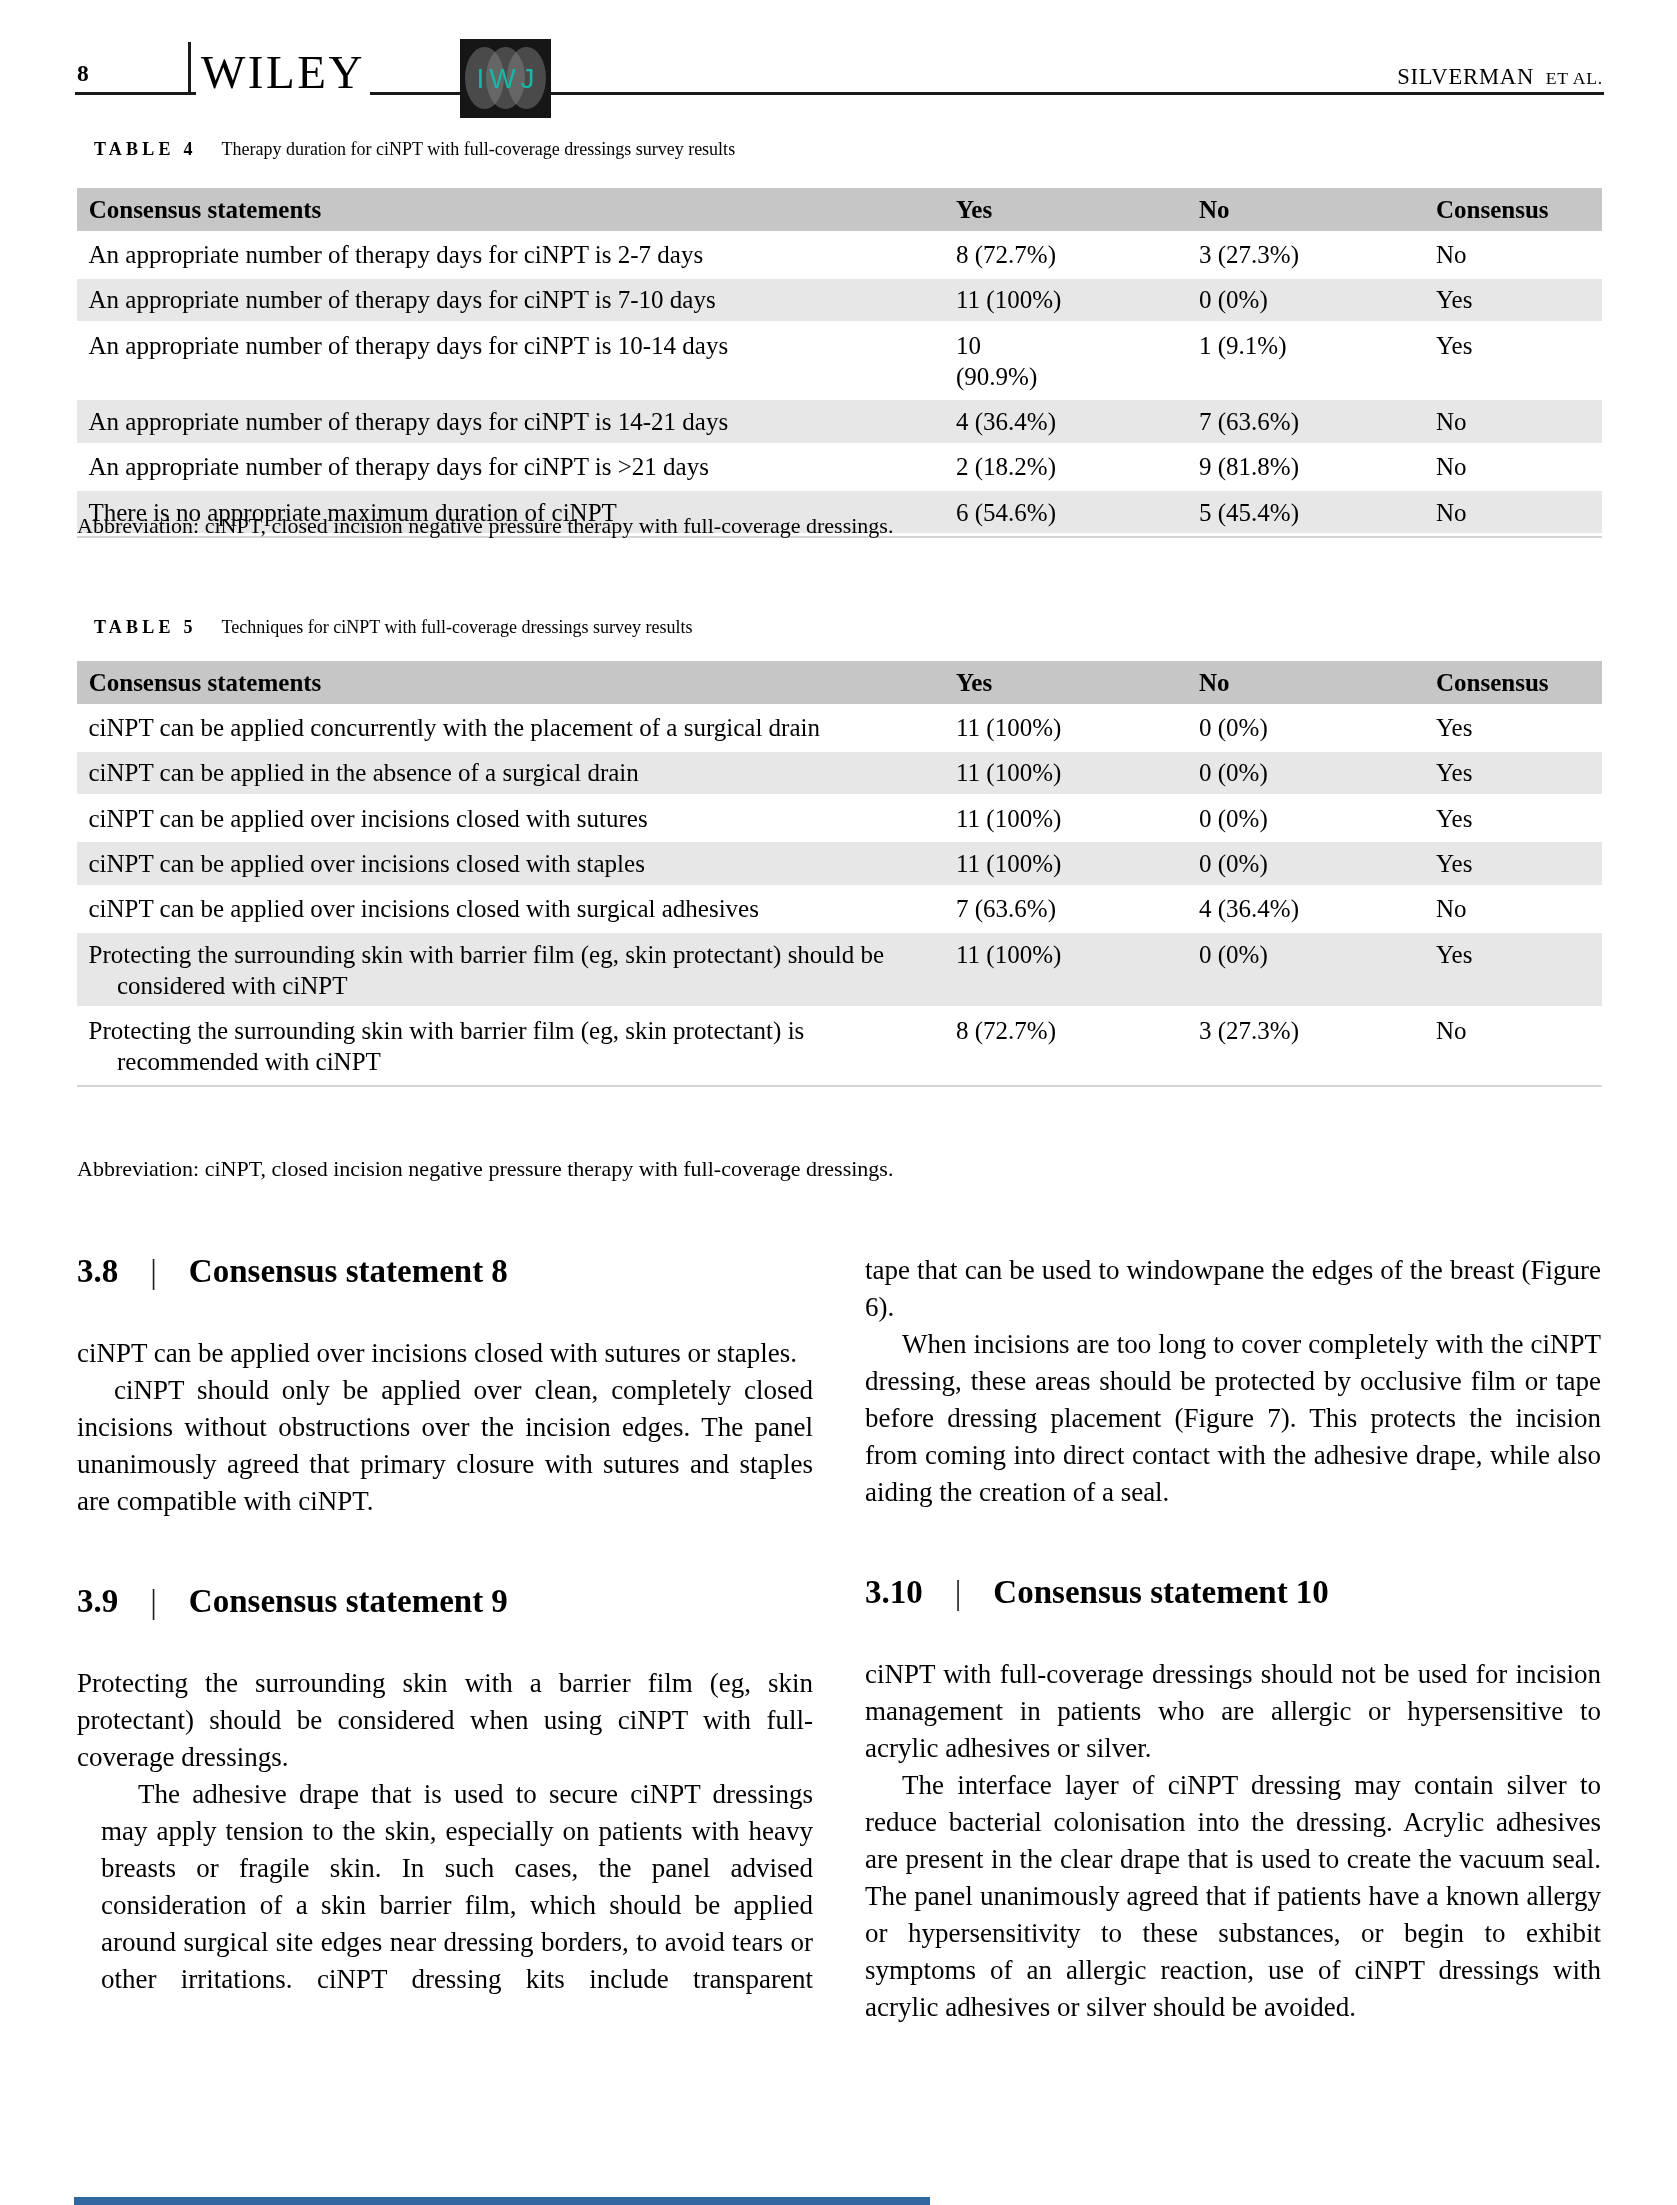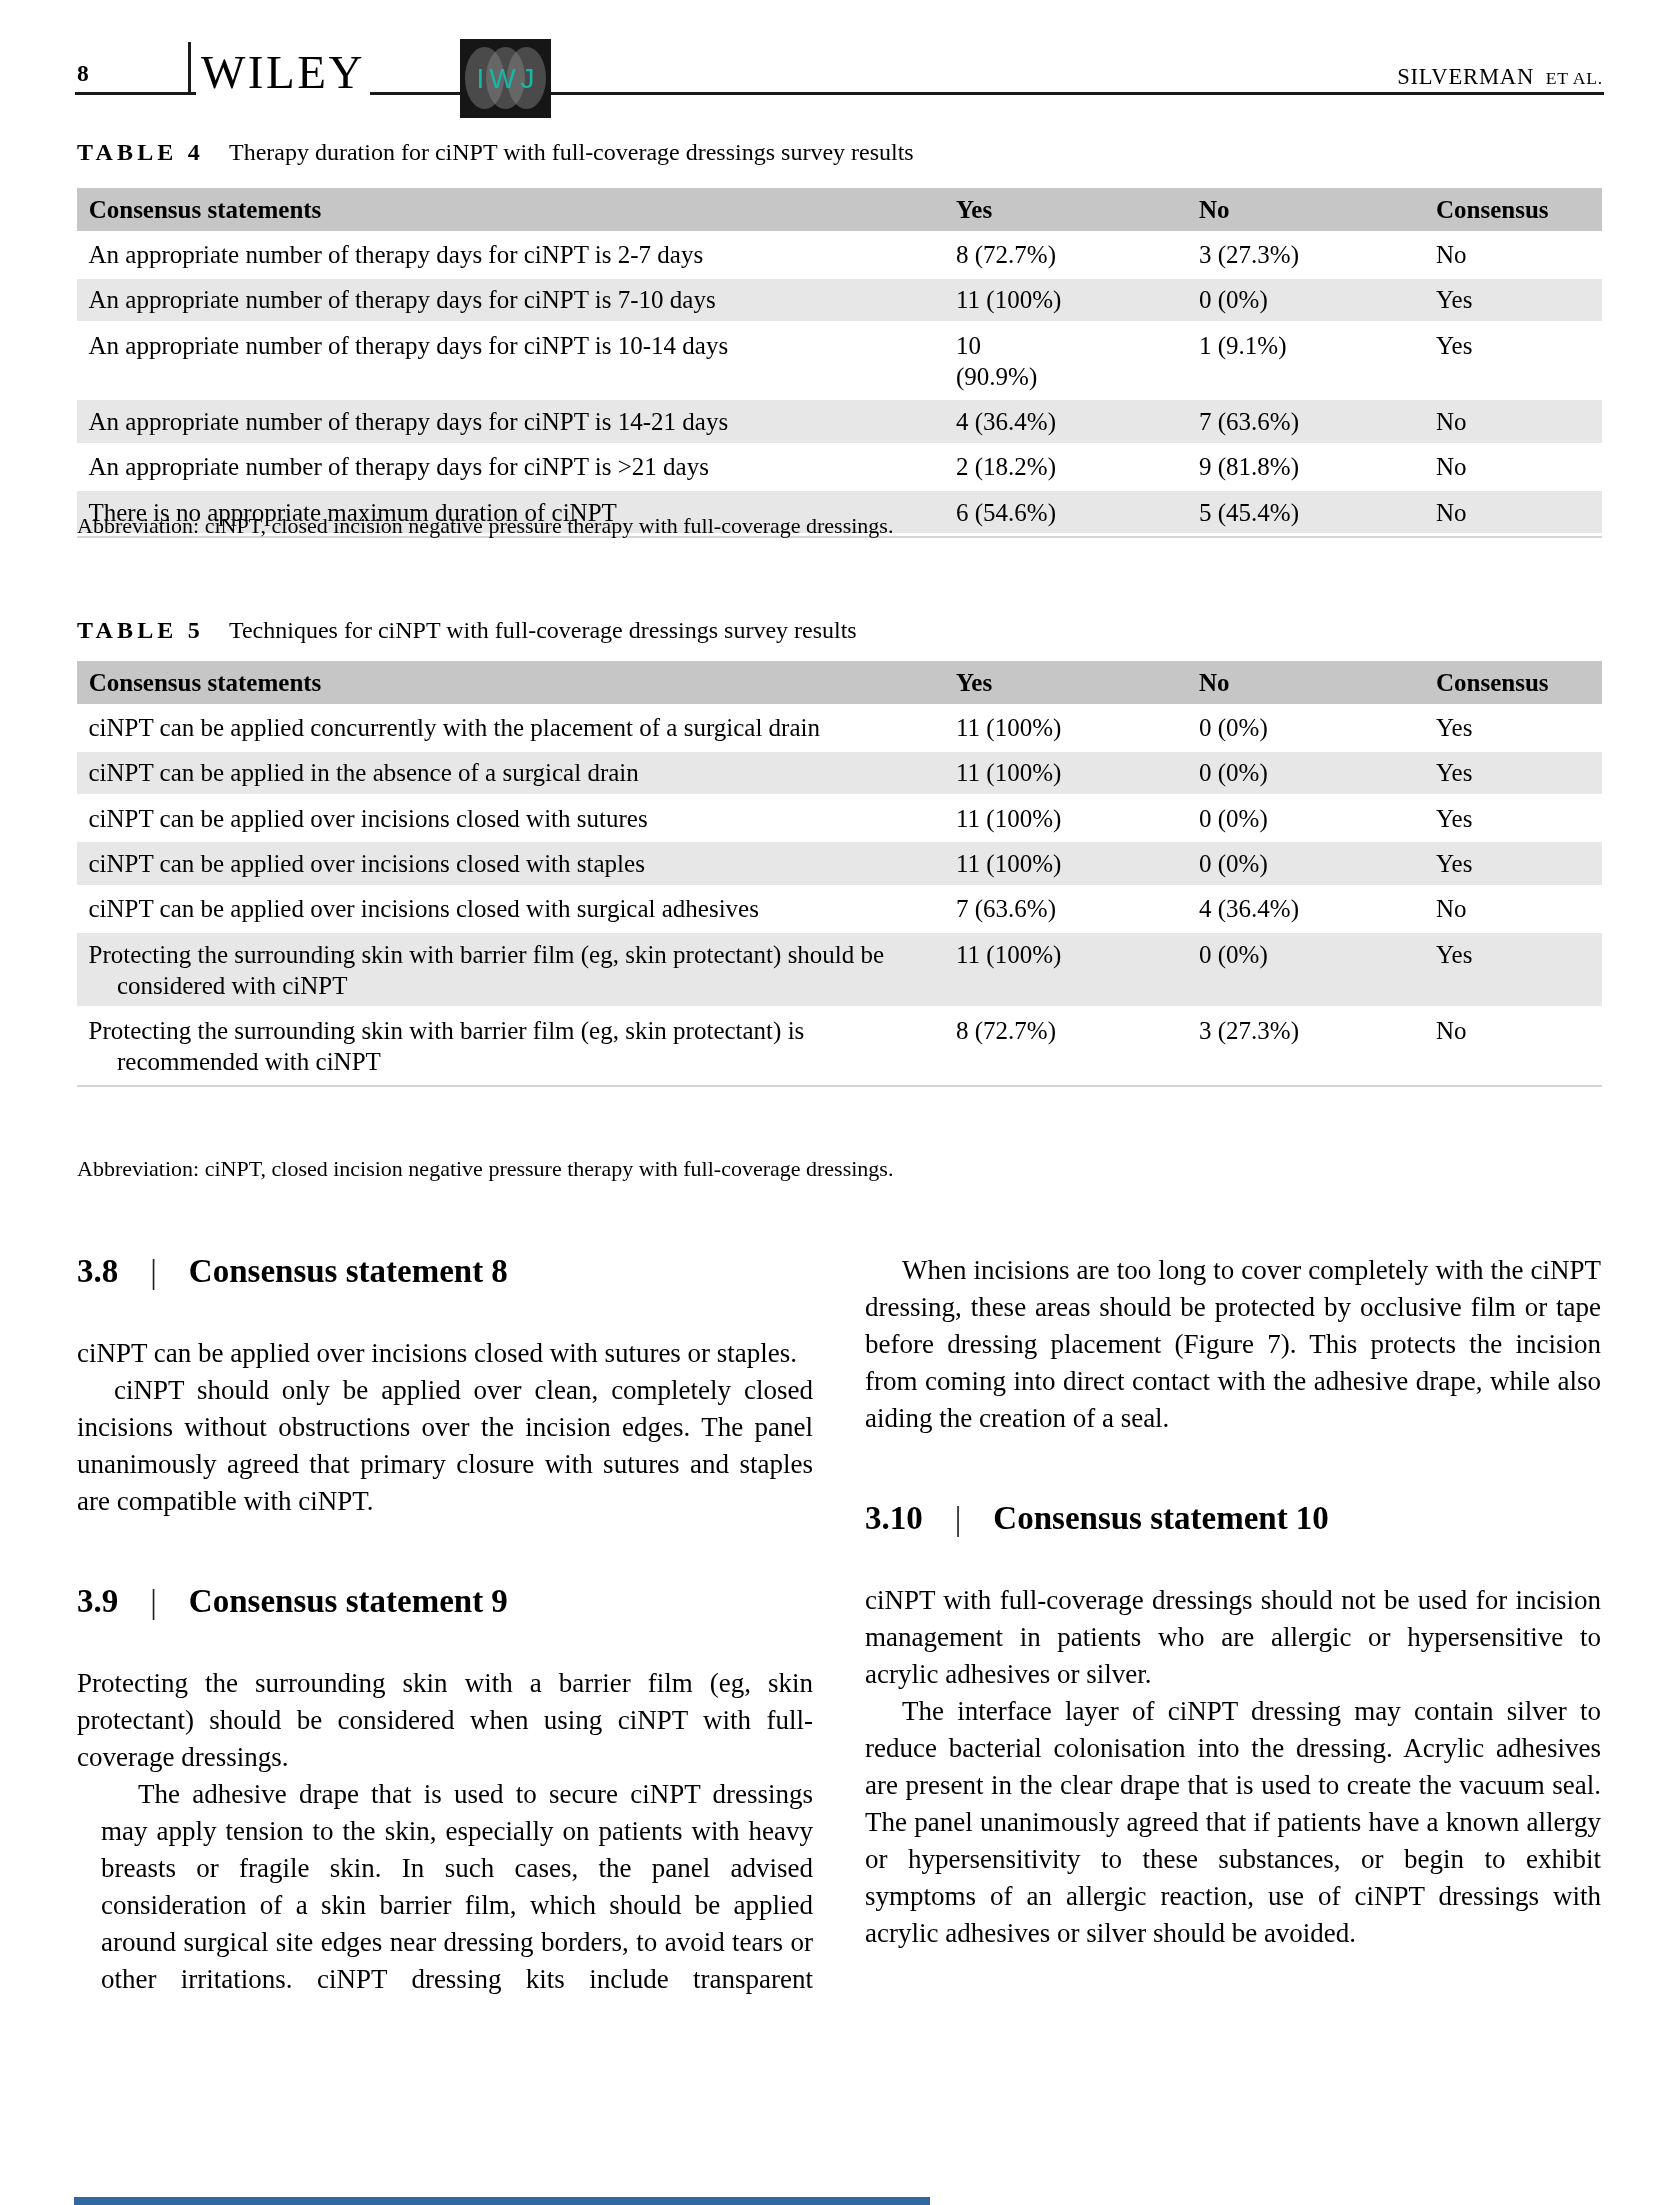--- a/index.html
+++ b/index.html
@@ -30,21 +30,21 @@
   }
   .iwj .orb{position:absolute;top:8.4px;width:39px;height:62px;border-radius:50%;background:#8a8a8a;opacity:.45;}
   .iwj .o1{left:5px;} .iwj .o2{left:26px;} .iwj .o3{left:47px;}
   .iwj .iwj-text{
     position:relative;z-index:2;color:#14b8a6;font-family:"Liberation Sans","DejaVu Sans",sans-serif;
     font-size:28px;letter-spacing:5px;font-weight:400;padding-left:5px;
   }
   .running-head{position:absolute;right:75px;top:64px;font-size:22.6px;letter-spacing:0.8px;}
   .running-head .etal{font-size:17.6px;letter-spacing:0.8px;}
   
-  .tcaption{position:absolute;left:77px;font-size:24px;}
+  .tcaption{position:absolute;left:94px;font-size:18px;}
   .tcaption .tlabel{font-weight:bold;letter-spacing:4.2px;margin-right:25px;}
   .cap4{top:139px;} .cap5{top:617px;}
   .footnote{position:absolute;left:77px;font-size:22px;}
   .fn4{top:513px;} .fn5{top:1156px;}
   
   .jtable{position:absolute;left:77px;width:1525px;border-bottom:2.5px solid var(--table-bottom);}
   .jt4{top:188px;} .jt5{top:661px;}
   .t-row{display:grid;grid-template-columns:1fr 243px 237px 166px;align-items:start;margin-bottom:2.5px;}
   .t-row.t-head{background:var(--band);font-weight:bold;}
   .t-row.shaded{background:var(--shade);}
@@ -204,20 +204,21 @@
           <div class="shead">
             <div class="" style="display: inline;">3.9</div>
             <div class="sep" style="display: inline-block;">|</div>
             <div class="" style="display: inline;">Consensus statement 9</div>
           </div>
           <p class="">Protecting the surrounding skin with a barrier film (eg, skin protectant) should be considered when using ciNPT with full-coverage dressings.</p>
           <p class="indent">The adhesive drape that is used to secure ciNPT dressings may apply tension to the skin, especially on patients with heavy breasts or fragile skin. In such cases, the panel advised consideration of a skin barrier film, which should be applied around surgical site edges near dressing borders, to avoid tears or other irritations. ciNPT dressing kits include transparent</p>
         </div>
       </div>
     <div class="col" data-col="right">
+        <p class="">tape that can be used to windowpane the edges of the breast (Figure 6).</p>
         <p class="indent">When incisions are too long to cover completely with the ciNPT dressing, these areas should be protected by occlusive film or tape before dressing placement (Figure 7). This protects the incision from coming into direct contact with the adhesive drape, while also aiding the creation of a seal.</p>
         <div class="section">
           <div class="shead">
             <div class="" style="display: inline;">3.10</div>
             <div class="sep" style="display: inline-block;">|</div>
             <div class="" style="display: inline;">Consensus statement 10</div>
           </div>
           <p class="">ciNPT with full-coverage dressings should not be used for incision management in patients who are allergic or hypersensitive to acrylic adhesives or silver.</p>
           <p class="indent">The interface layer of ciNPT dressing may contain silver to reduce bacterial colonisation into the dressing. Acrylic adhesives are present in the clear drape that is used to create the vacuum seal. The panel unanimously agreed that if patients have a known allergy or hypersensitivity to these substances, or begin to exhibit symptoms of an allergic reaction, use of ciNPT dressings with acrylic adhesives or silver should be avoided.</p>
         </div>

